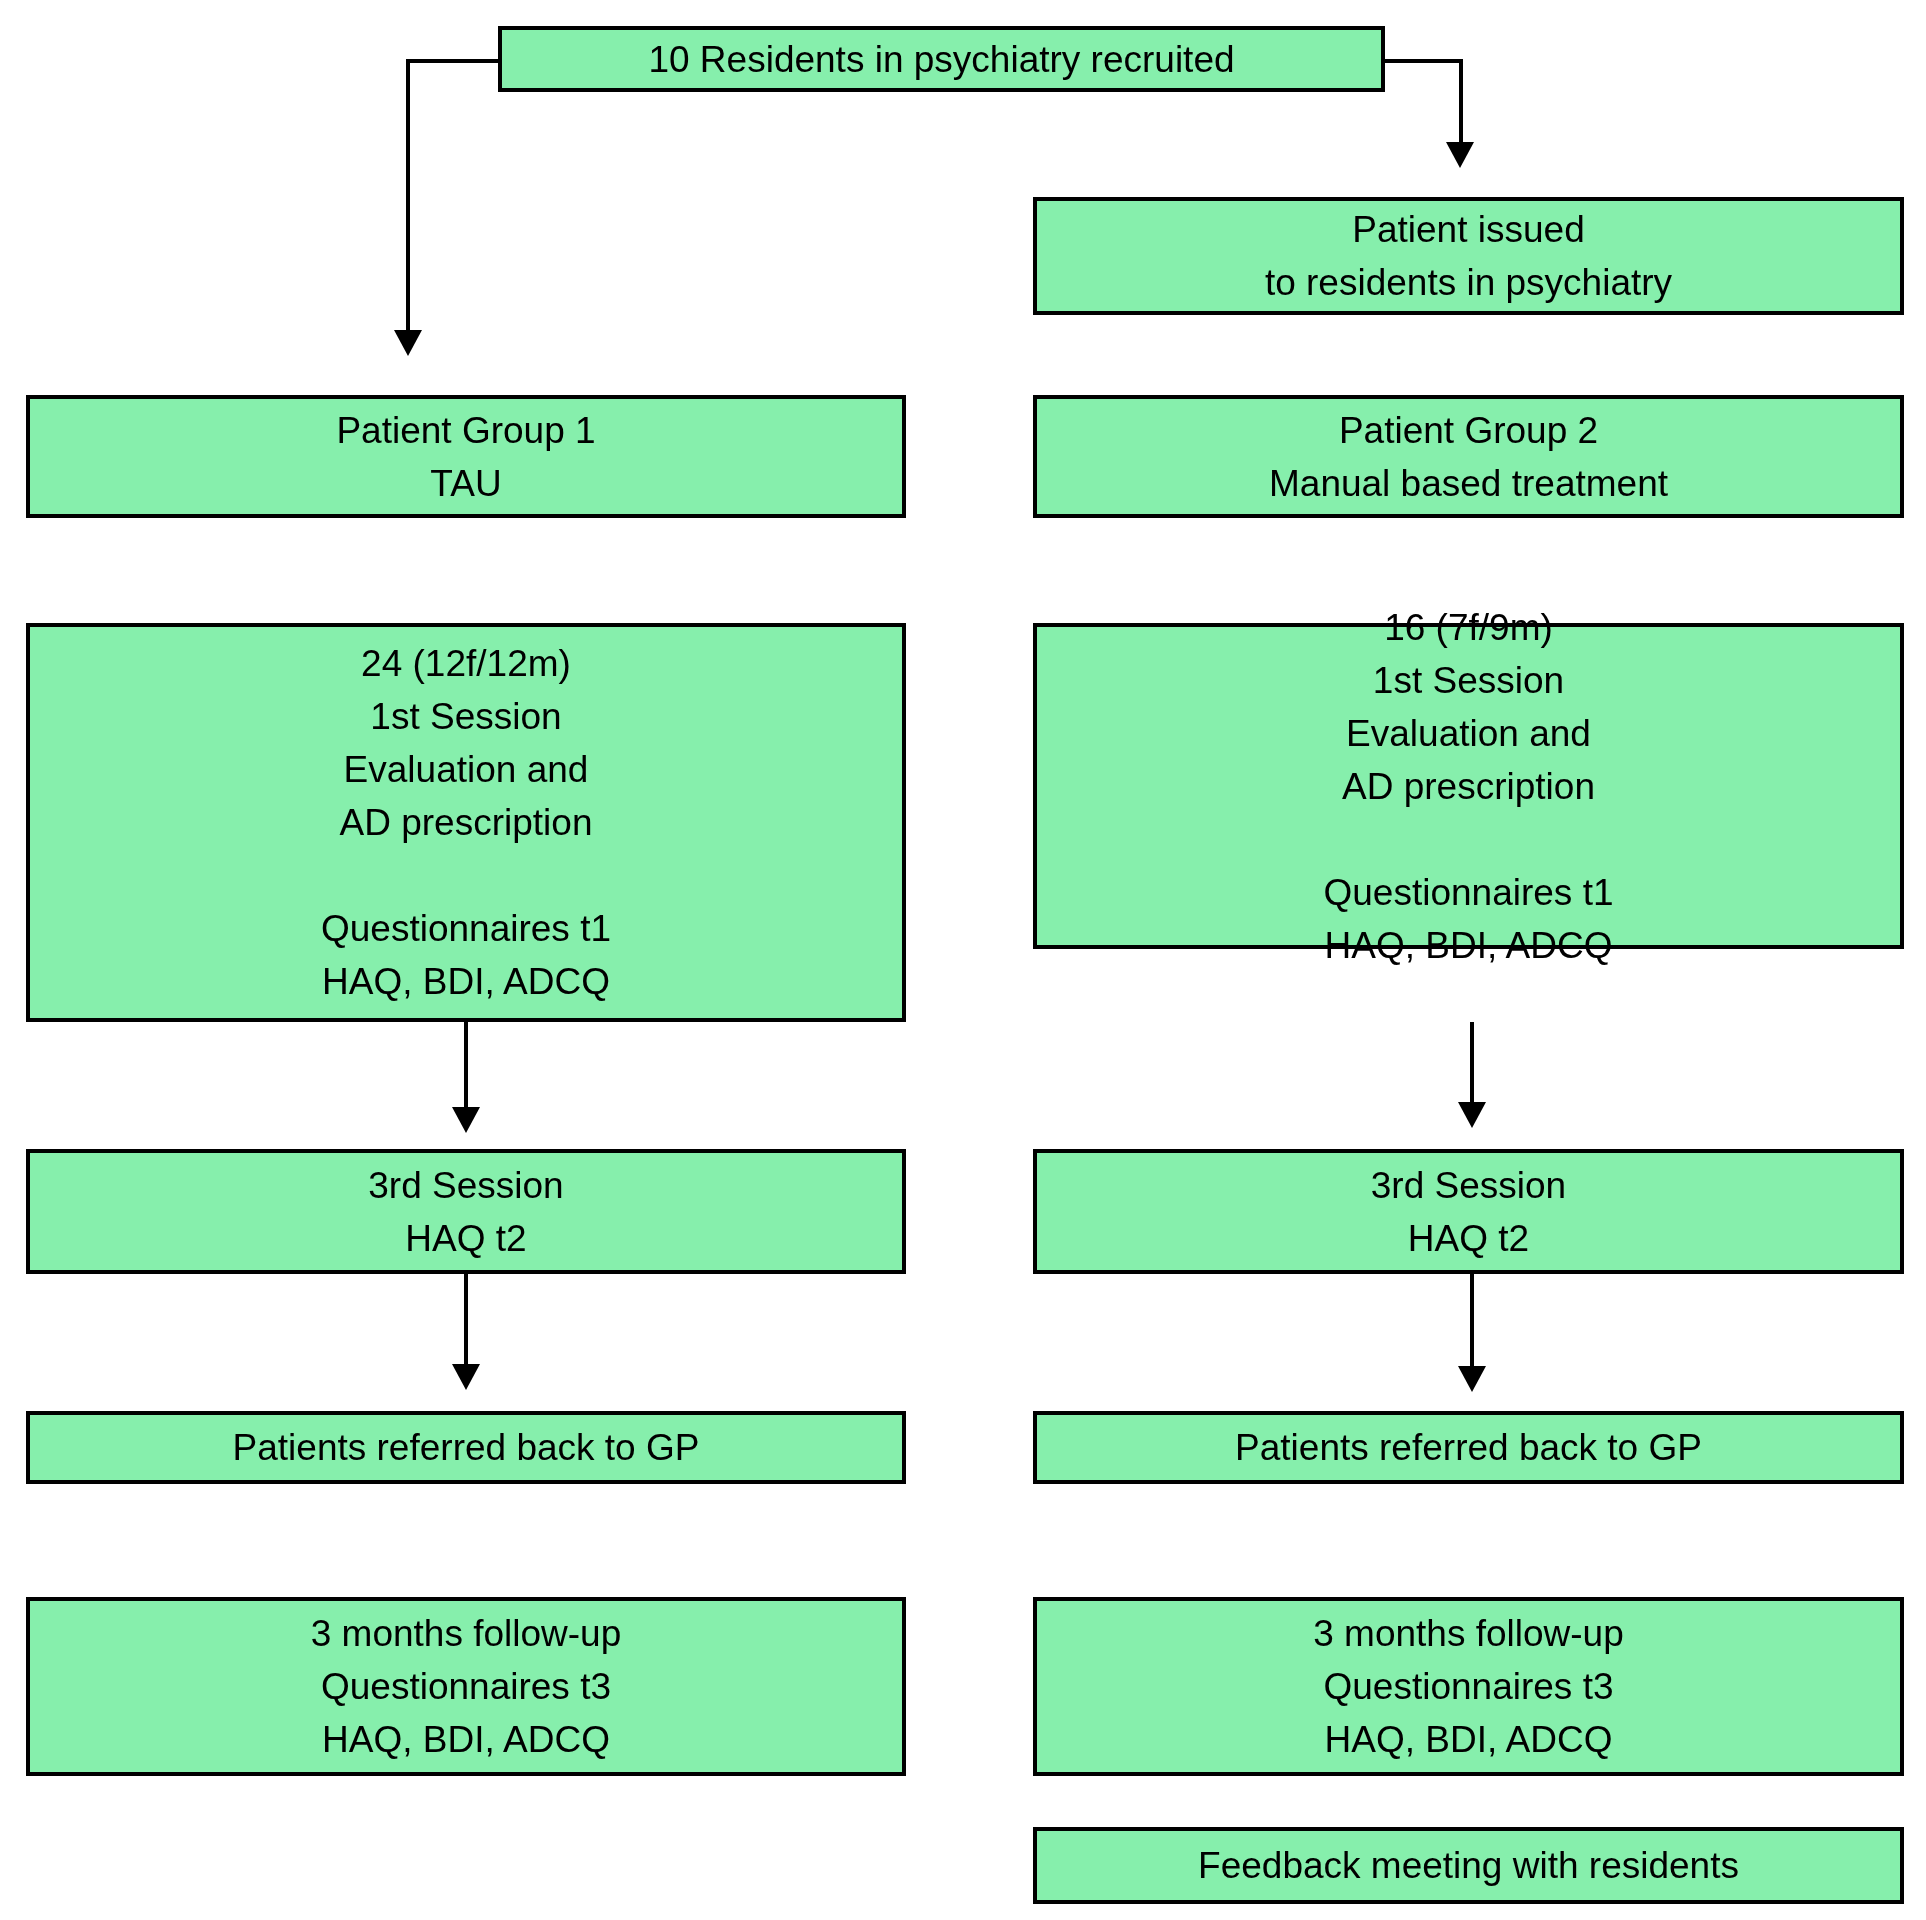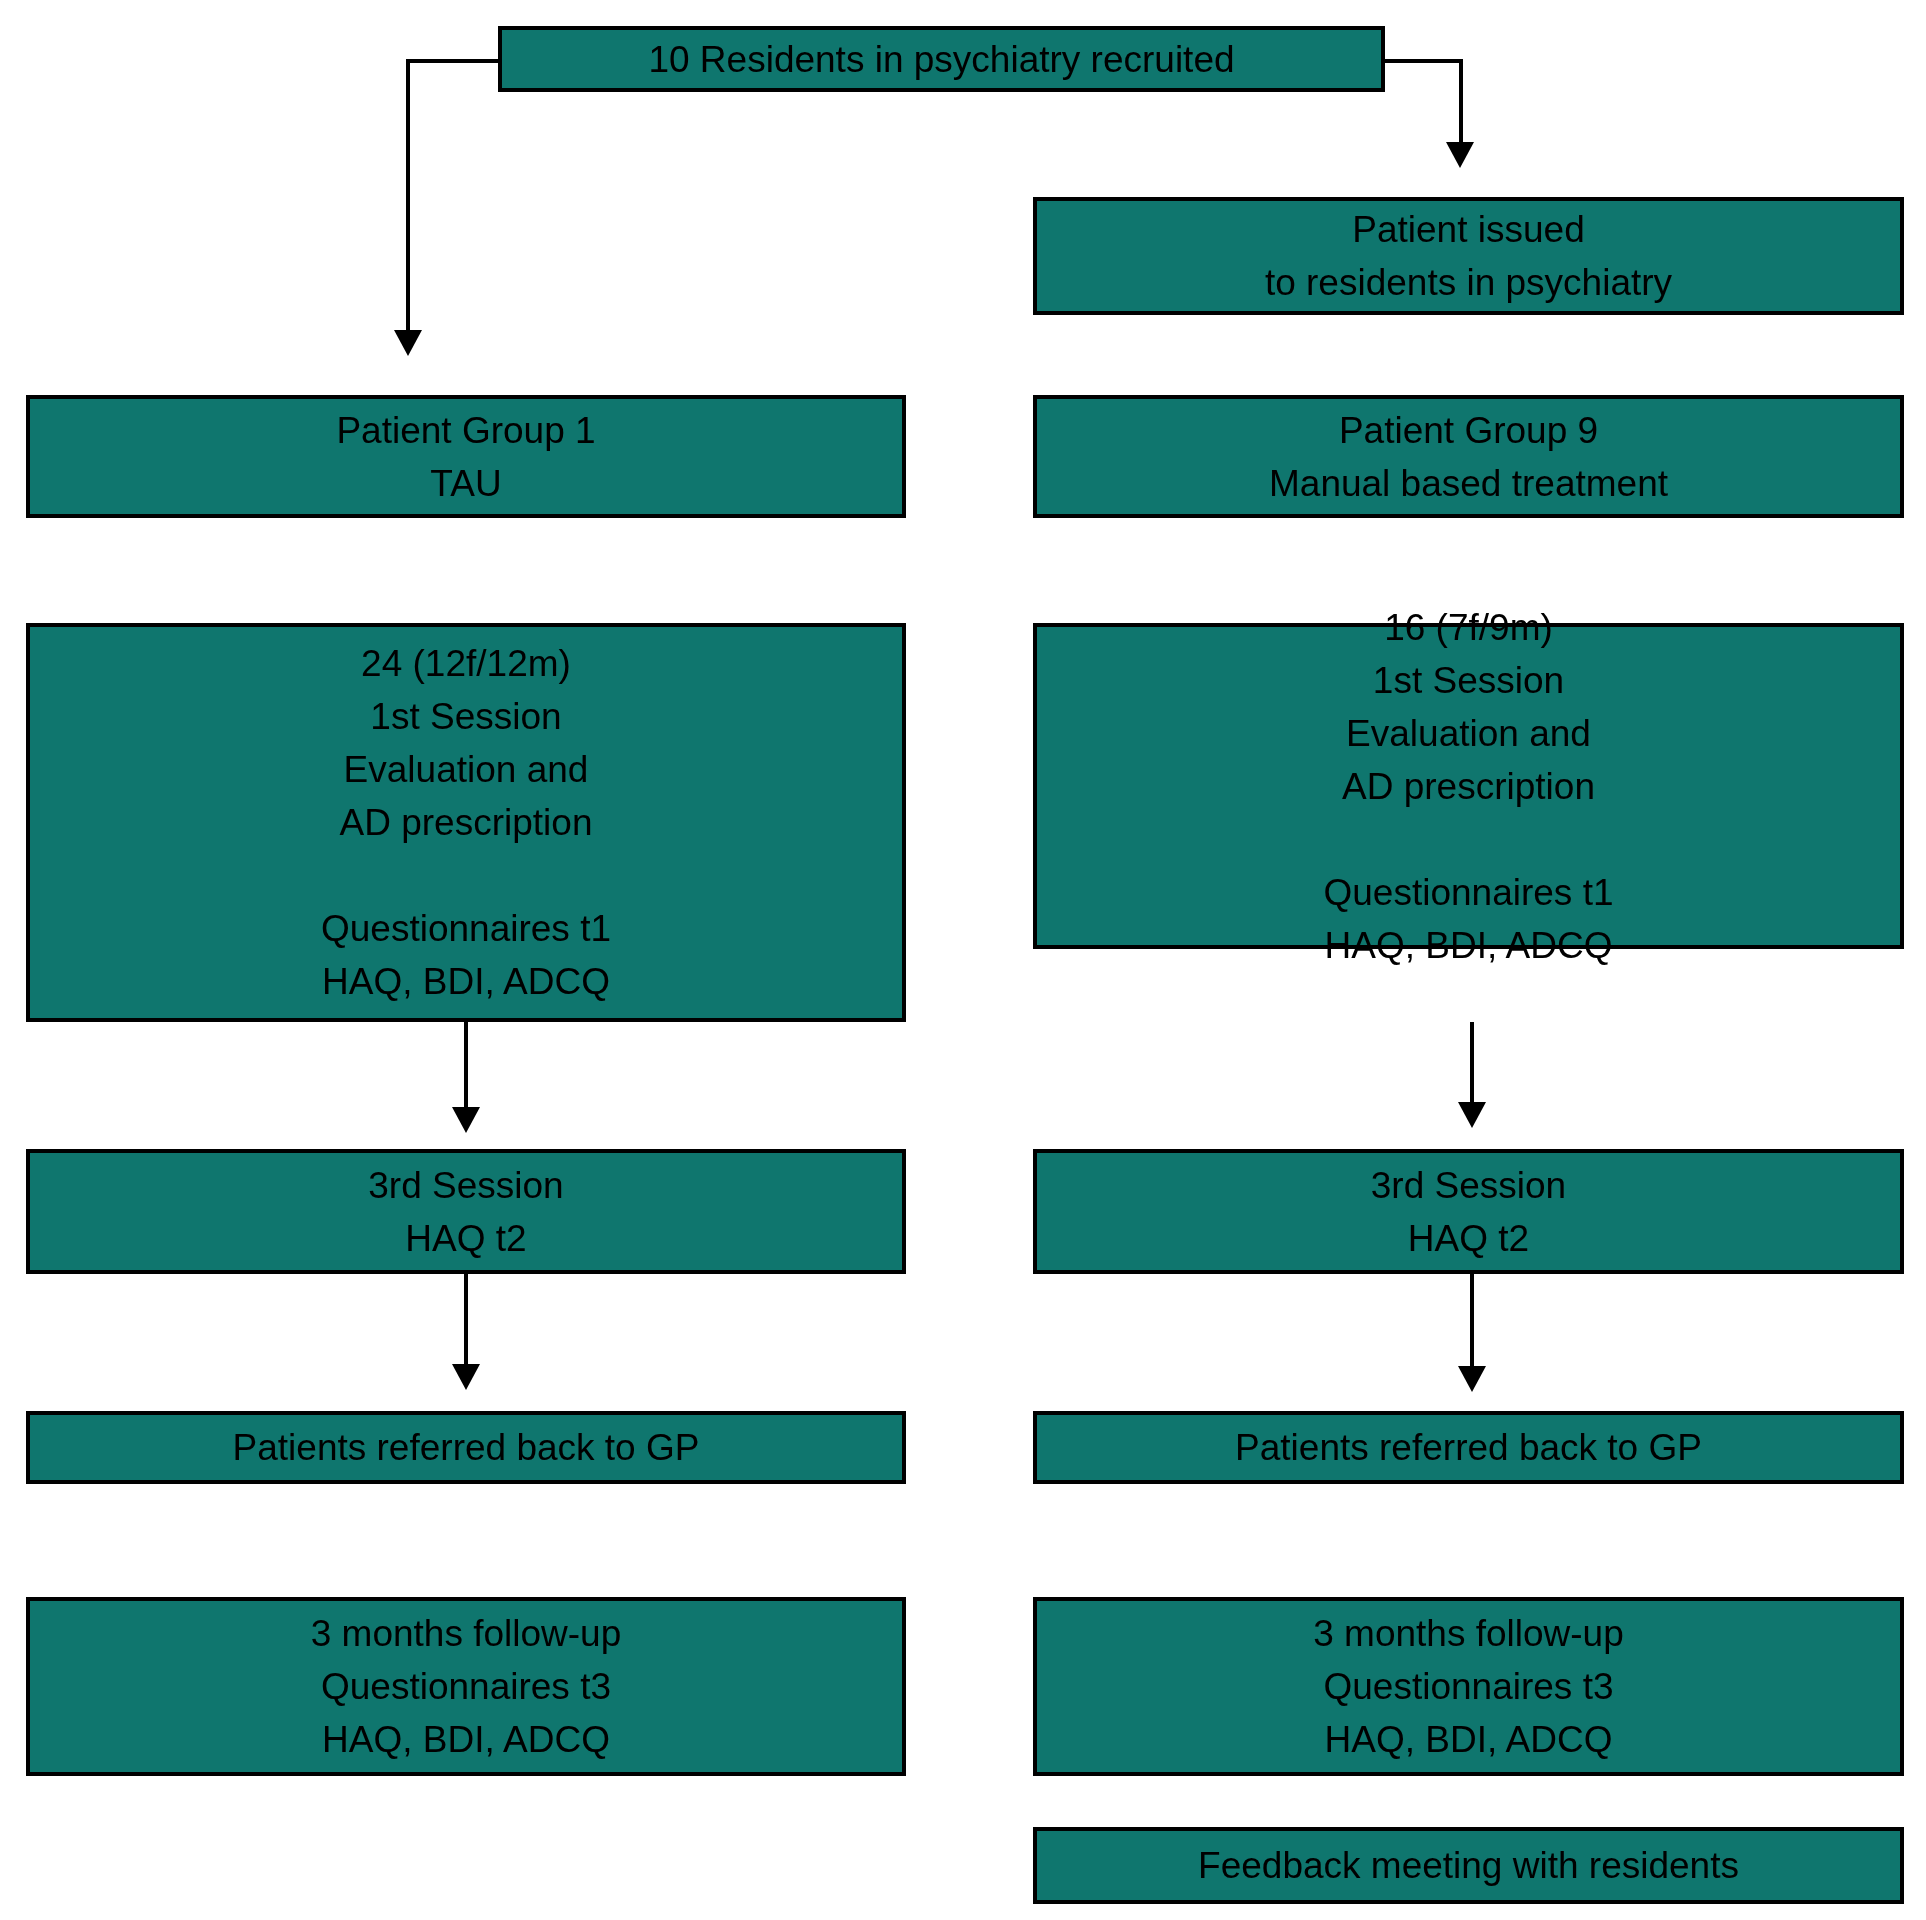--- a/index.html
+++ b/index.html
@@ -12,21 +12,21 @@
     width: 1926px;
     height: 1921px;
     background: #ffffff;
     font-family: "Liberation Sans", sans-serif;
     color: #000000;
   }
   .box {
     position: absolute;
     box-sizing: border-box;
     border: 4.2px solid #000000;
-    background: #0f766e;
+    background: #86efac;
     display: flex;
     flex-direction: column;
     justify-content: center;
     align-items: center;
     text-align: center;
   }
   .line {
     font-size: 37px;
     line-height: 53px;
     min-height: 53px;
@@ -72,21 +72,21 @@
     <div class="line">Patient issued</div>
     <div class="line">to residents in psychiatry</div>
   </div>
 
   <div class="box" style="left:26px; top:395px; width:880px; height:123px;text-align:center;">
     <div class="line">Patient Group 1</div>
     <div class="line">TAU</div>
   </div>
 
   <div class="box" style="left:1033px; top:395px; width:871px; height:123px;">
-    <div class="line">Patient Group 9</div>
+    <div class="line">Patient Group 2</div>
     <div class="line">Manual based treatment</div>
   </div>
 
   <div class="box" style="left:26px; top:623px; width:880px; height:399px;">
     <div class="line">24 (12f/12m)</div>
     <div class="line">1st Session</div>
     <div class="line">Evaluation and</div>
     <div class="line">AD prescription</div>
     <div class="line"></div>
     <div class="line">Questionnaires t1</div>

